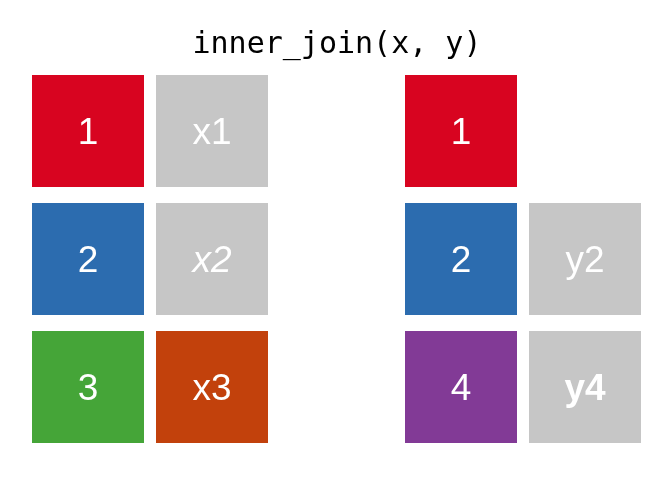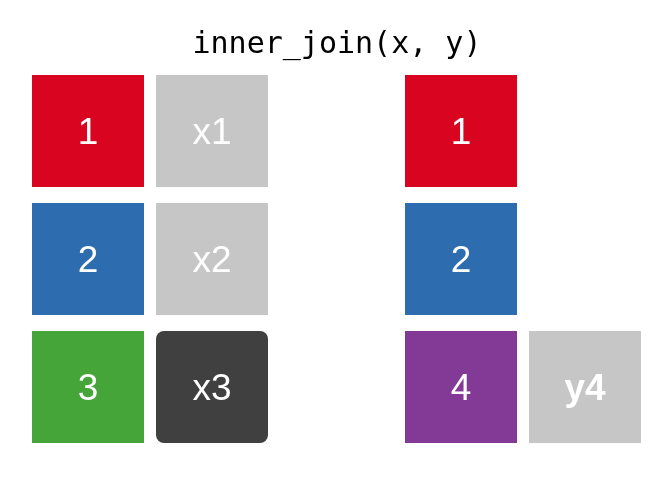--- a/index.html
+++ b/index.html
@@ -74,38 +74,39 @@
 
   <div class="table left">
 
     <div class="row">
       <div class="cell key" style="background-color: rgb(216, 4, 32);">1</div>
       <div class="cell value" style="background-color: rgb(198, 198, 198);">x1</div>
     </div>
 
     <div class="row">
       <div class="cell key" style="background-color: rgb(44, 108, 175);">2</div>
-      <div class="cell value" style="background-color: rgb(198, 198, 198);">x2</div>
+      <div class="cell value" style="background-color: rgb(198, 198, 198); font-style: italic;">x2</div>
     </div>
 
     <div class="row">
       <div class="cell key" style="background-color: rgb(69, 165, 56);">3</div>
-      <div class="cell value" style="background-color: #404040; border-radius: 8px;">x3</div>
+      <div class="cell value" style="background-color: #c2410c;">x3</div>
     </div>
 
   </div>
 
   <div class="table right">
 
     <div class="row">
       <div class="cell key" style="background-color: rgb(216, 4, 32);">1</div>
     </div>
 
     <div class="row">
       <div class="cell key" style="background-color: rgb(44, 108, 175);">2</div>
+      <div class="cell value" style="background-color: rgb(198, 198, 198);">y2</div>
     </div>
 
     <div class="row">
       <div class="cell key" style="background-color: rgb(130, 58, 150);">4</div>
       <div class="cell value" style="background-color: rgb(198, 198, 198); font-weight: bold;">y4</div>
     </div>
 
   </div>
 
 </div>

